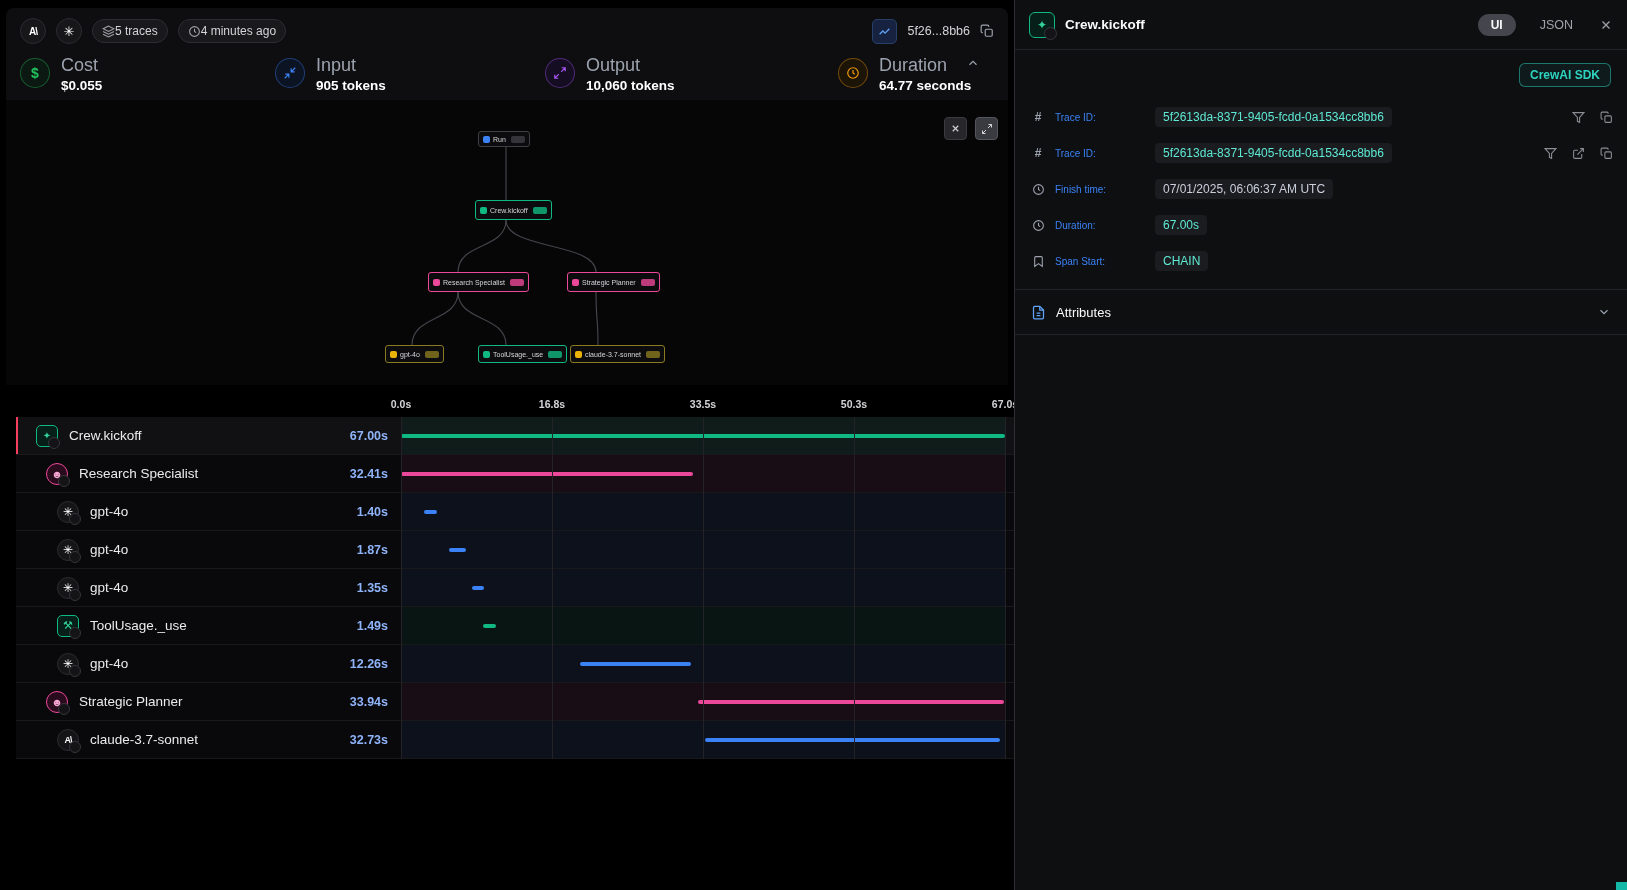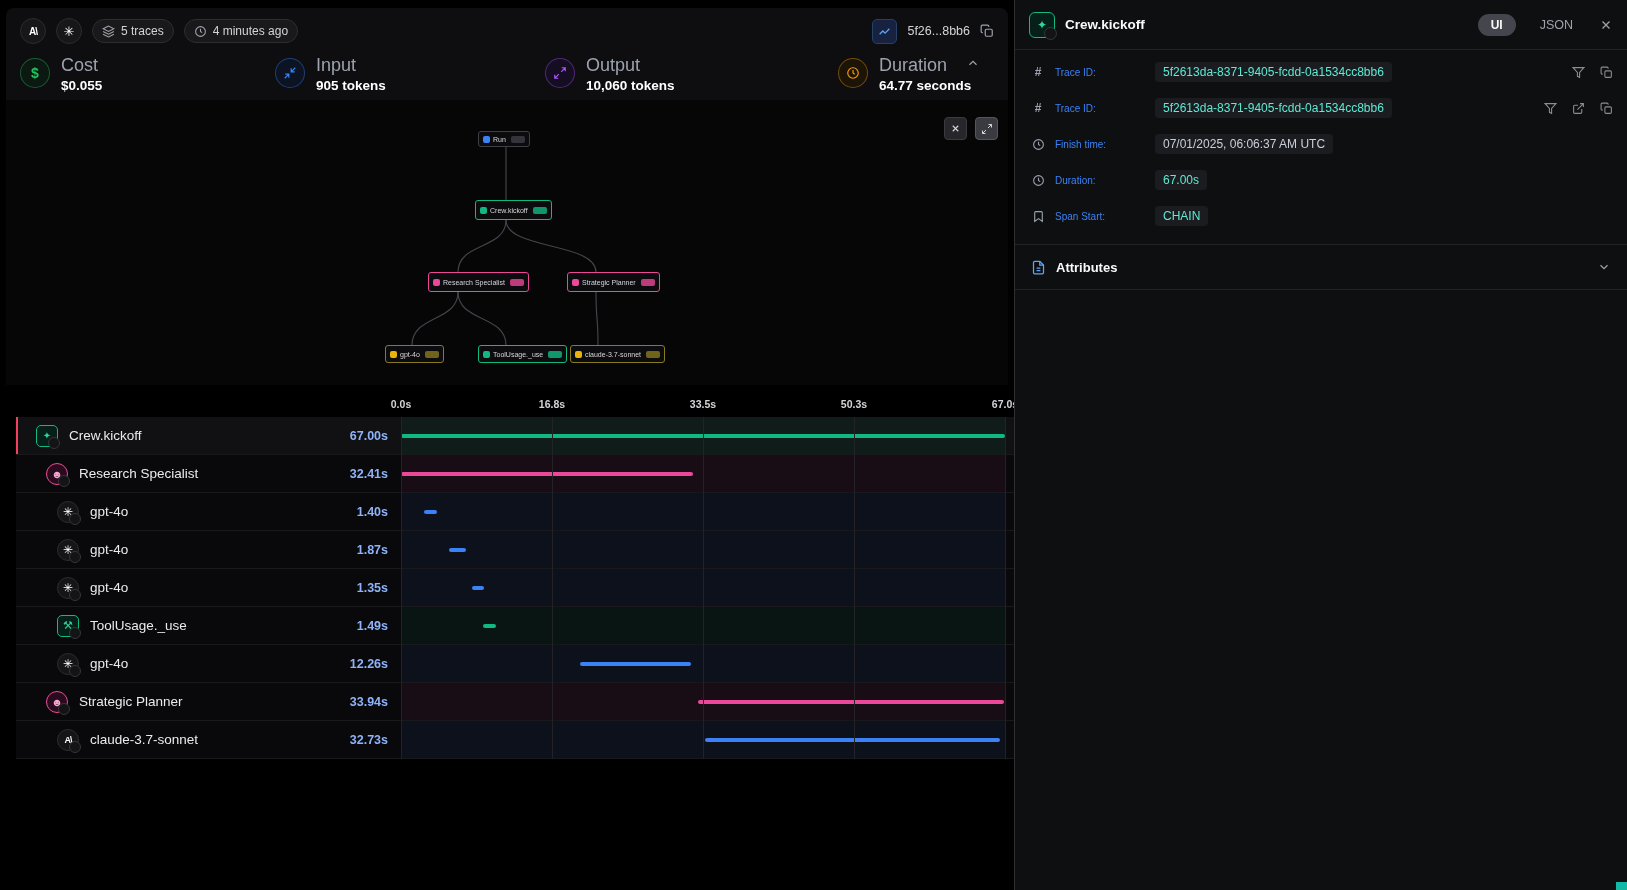--- a/index.html
+++ b/index.html
@@ -6,21 +6,21 @@
   html,body{width:1627px;height:890px;background:#000;font-family:"Liberation Sans",sans-serif;color:#e5e5e7;overflow:hidden;position:relative}
   svg{display:block}
 
   
   .main{position:absolute;left:0;top:0;width:1014px;height:890px}
   .topcard{position:absolute;left:6px;top:8px;width:1002px;height:92px;background:#0e0e10;border-radius:8px 8px 0 0}
   .topbar{display:flex;align-items:center;gap:10px;padding:8px 14px 2px 14px;height:40px}
   .logo{width:26px;height:26px;border-radius:50%;background:#17171a;border:1px solid #2c2c31;display:flex;align-items:center;justify-content:center;color:#fff;flex:0 0 auto}
   .logo.an{font-size:10px;font-weight:700;letter-spacing:-1px}
   .logo.oa{font-size:13px}
-  .badge{display:flex;align-items:flex-end;gap:6px;background:#19191c;border:1px solid #2d2d32;border-radius:12px;padding:4px 9px;font-size:12px;color:#d4d4d8}
+  .badge{display:flex;align-items:flex-end;background:#19191c;border:1px solid #2d2d32;border-radius:12px;padding:4px 9px;font-size:12px;color:#d4d4d8}
   .badge .bic{color:#a1a1aa;display:flex}
   .spacer{flex:1}
   .chart-btn{width:25px;height:25px;border-radius:5px;background:#16223f;border:1px solid #274069;display:flex;align-items:center;justify-content:center;color:#60a5fa;cursor:pointer}
   .short-id{font-size:12.5px;color:#d4d4d8}
   .icon-btn{color:#9ca3af;display:flex;align-items:center;cursor:pointer;background:none;border:none}
 
   .stats{display:grid;grid-template-columns:255px 270px 293px 1fr;padding:4px 0 0 14px;align-items:center}
   .stat{display:flex;align-items:center;gap:11px}
   .sic{width:30px;height:30px;border-radius:50%;display:flex;align-items:center;justify-content:center;flex:0 0 auto}
   .sic.green{background:#0c1912;border:1px solid rgba(34,197,94,.4);color:#22c55e;font-weight:700;font-size:14px}
@@ -99,21 +99,21 @@
   .frow{display:flex;align-items:center;height:36px;gap:8px}
   .fic{width:18px;color:#9ca3af;display:flex;justify-content:center;font-size:12px;font-weight:700;flex:0 0 auto}
   .flabel{font-size:10px;color:#3b82f6;width:92px;white-space:nowrap;flex:0 0 auto}
   .fval{font-size:12px;background:#1b1c20;border-radius:4px;padding:3px 8px;white-space:nowrap}
   .fval.teal{color:#5eead4}
   .fval.plain{color:#c9cfda}
   .facts{margin-left:auto;display:flex;gap:15px;color:#8b8d94}
   .facts span{display:flex;cursor:pointer}
   .attr-row{display:flex;align-items:center;gap:10px;height:46px;padding:0 16px;border-top:1px solid #222327;border-bottom:1px solid #222327;margin-top:4px;cursor:pointer}
   .attr-ic{color:#60a5fa;display:flex}
-  .attr-label{font-size:13px;font-weight:700;color:#fafafa}
+  .attr-label{font-size:13px;font-weight:400;color:#fafafa}
   .attr-chev{margin-left:auto;color:#9ca3af;display:flex}
   .sliver{position:absolute;right:0;bottom:0;width:11px;height:8px;background:#14b8a6}
 </style>
 </head>
 <body>
 
 <div class="main">
 
   <div class="topcard">
     <div class="topbar">
@@ -377,20 +377,23 @@
     <div class="spacer"></div>
     <div class="pill">UI</div>
     <div class="jsontab">JSON</div>
     <div class="pclose">
       <svg width="14" height="14" viewBox="0 0 24 24" fill="none" stroke="currentColor" stroke-width="2.2">
           <path d="M18 6L6 18M6 6l12 12"></path>
         </svg>
     </div>
   </div>
 
+  <div class="sdkrow">
+    <span class="sdk-badge">CrewAI SDK</span>
+  </div>
 
   <div class="fields">
     <div class="frow">
       <span class="fic">#</span>
       <span class="flabel">Trace ID:</span>
       <span class="fval teal">5f2613da-8371-9405-fcdd-0a1534cc8bb6</span>
       <span class="facts">
         <span>
             <svg width="13" height="13" viewBox="0 0 24 24" fill="none" stroke="currentColor" stroke-width="2">
               <path d="M22 3H2l8 9v7l4 2v-9z"></path>

